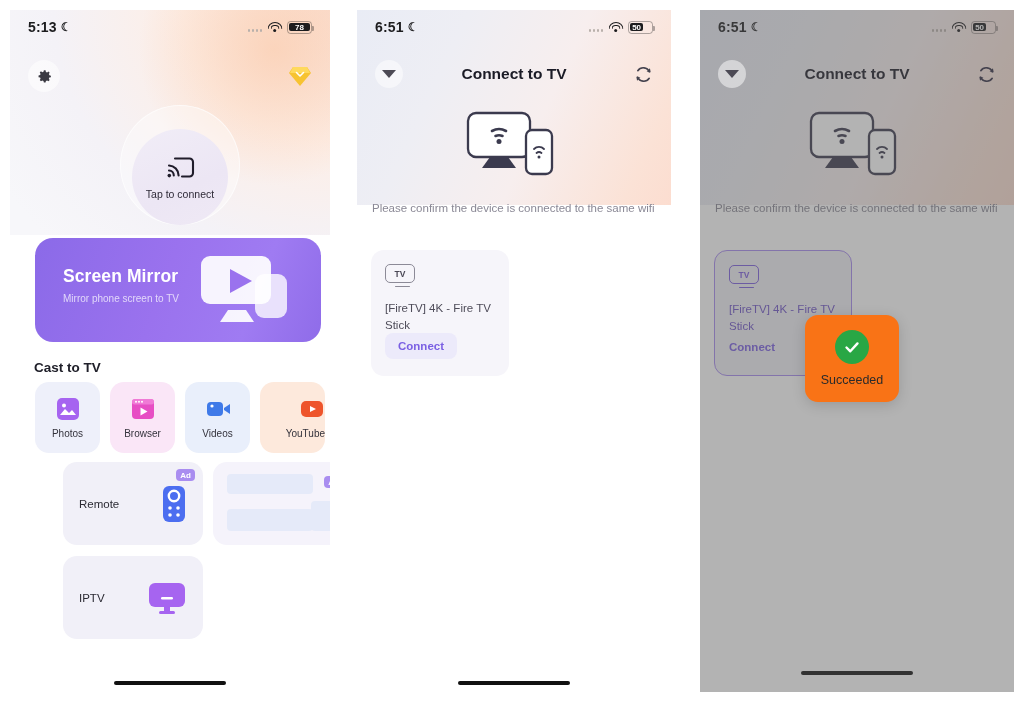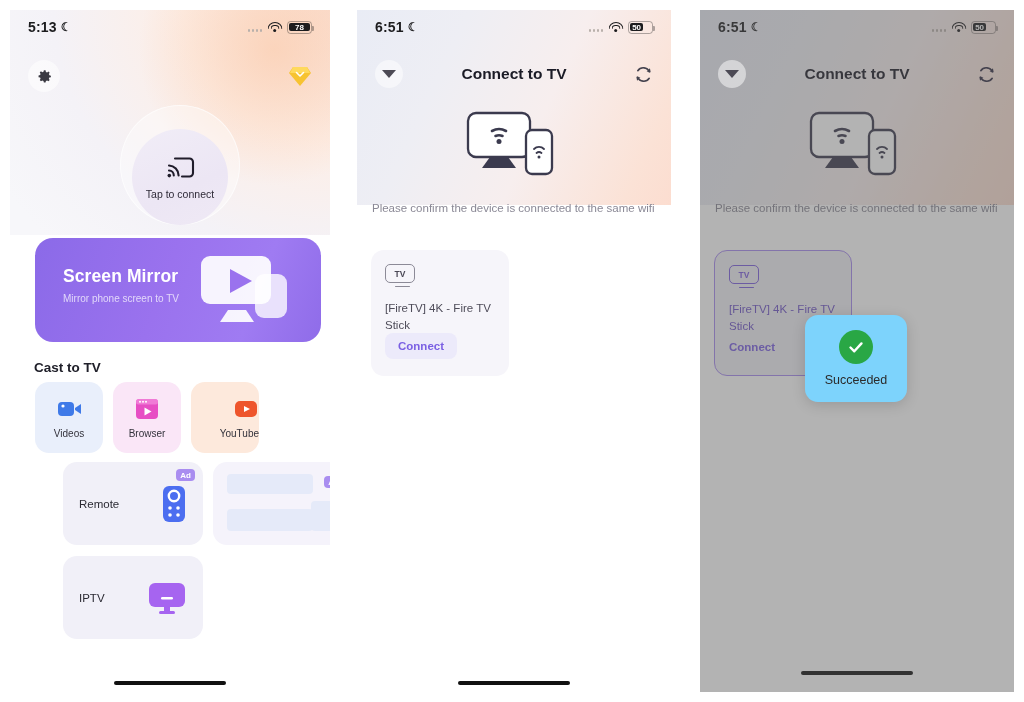--- a/index.html
+++ b/index.html
@@ -123,21 +123,21 @@
   .tvbadge-foot { width:15px; height:1.6px; background:#8c8a97; margin:2.5px auto 0; border-radius:1px; }
   .dev-card.sel .tvbadge-box { border-color:#7d5fe0; color:#7d5fe0; }
   .dev-card.sel .tvbadge-foot { background:#7d5fe0; }
   .dev-name { font-size:11.5px; color:#4e4c59; line-height:1.45; margin-top:10px; }
   .dev-card.sel .dev-name { color:#6f55c8; }
   .conn-btn { margin-top:0; display:inline-block; background:#eceafa; color:#7a5fe3;
      font-size:11.5px; font-weight:600; padding:7px 13px; border-radius:8px; }
   .dev-card.sel .conn-btn { background:transparent; color:#7a5fe3; padding-left:0; }
 
   .dim { position:absolute; left:0; top:0; width:100%; height:100%; background:rgba(90,90,90,.46); }
-  .toast { position:absolute; left:105px; top:305px; width:102px; height:87px; background:#7dd3fc;
+  .toast { position:absolute; left:105px; top:305px; width:94px; height:87px; background:#f97316;
     border-radius:13px; display:flex; flex-direction:column; align-items:center; justify-content:center; gap:9px;
     box-shadow:0 3px 14px rgba(0,0,0,.15); }
   .check-circle { width:34px; height:34px; border-radius:50%; background:#29a745;
     display:flex; align-items:center; justify-content:center; }
   .toast-label { font-size:12.5px; color:#2b2b2b; }
 </style>
 </head>
 <body>
 
 <div class="panel" id="panel1">
@@ -200,38 +200,46 @@
       <rect x="4" y="4" width="70" height="48" rx="9" fill="#ffffff" opacity=".92"></rect>
       <path d="M31 58h18l8 12H23z" fill="#ffffff" opacity=".92"></path>
       <rect x="58" y="22" width="32" height="44" rx="9" fill="#ffffff" opacity=".78"></rect>
       <path d="M33 17l22 12-22 12z" fill="#9a72ee"></path>
     </svg>
   </div>
 
   <div class="sec-title">Cast to TV</div>
 
   <div class="grid4">
-    <div class="tile4 t-videos">
+    <div class="tile4 t-photos">
       <svg class="t-ico" viewBox="0 0 26 24">
-        <rect x="2" y="5" width="16" height="14" rx="4" fill="#3f7ae8"></rect>
-        <path d="M19 11l6-4v10l-6-4z" fill="#3f7ae8"></path>
-        <circle cx="7" cy="9" r="1.6" fill="#fff"></circle>
-      </svg>
-      <span class="tlabel">Videos</span>
+        <rect x="2" y="1" width="22" height="22" rx="5" fill="#a664f0"></rect>
+        <circle cx="9" cy="8.5" r="2" fill="#fff"></circle>
+        <path d="M5 18l5-6 4 4 3-3 4 5z" fill="#fff"></path>
+      </svg>
+      <span class="tlabel">Photos</span>
     </div>
     <div class="tile4 t-browser">
       <svg class="t-ico" viewBox="0 0 26 24">
         <rect x="2" y="2" width="22" height="20" rx="4" fill="#e74ec4"></rect>
         <rect x="2" y="2" width="22" height="5.5" rx="2.5" fill="#f07ad6"></rect>
         <circle cx="6" cy="4.8" r="1" fill="#fff"></circle>
           <circle cx="9" cy="4.8" r="1" fill="#fff"></circle>
           <circle cx="12" cy="4.8" r="1" fill="#fff"></circle>
         <path d="M10.5 10.5l7 4-7 4z" fill="#fff"></path>
       </svg>
       <span class="tlabel">Browser</span>
+    </div>
+    <div class="tile4 t-videos">
+      <svg class="t-ico" viewBox="0 0 26 24">
+        <rect x="2" y="5" width="16" height="14" rx="4" fill="#3f7ae8"></rect>
+        <path d="M19 11l6-4v10l-6-4z" fill="#3f7ae8"></path>
+        <circle cx="7" cy="9" r="1.6" fill="#fff"></circle>
+      </svg>
+      <span class="tlabel">Videos</span>
     </div>
     <div class="tile4 t-youtube">
       <svg class="t-ico" viewBox="0 0 26 24">
         <rect x="2" y="4" width="22" height="16" rx="5" fill="#ee552c"></rect>
         <path d="M11 9l6 3-6 3z" fill="#fff"></path>
       </svg>
       <span class="tlabel">YouTube</span>
     </div>
   </div>
 

